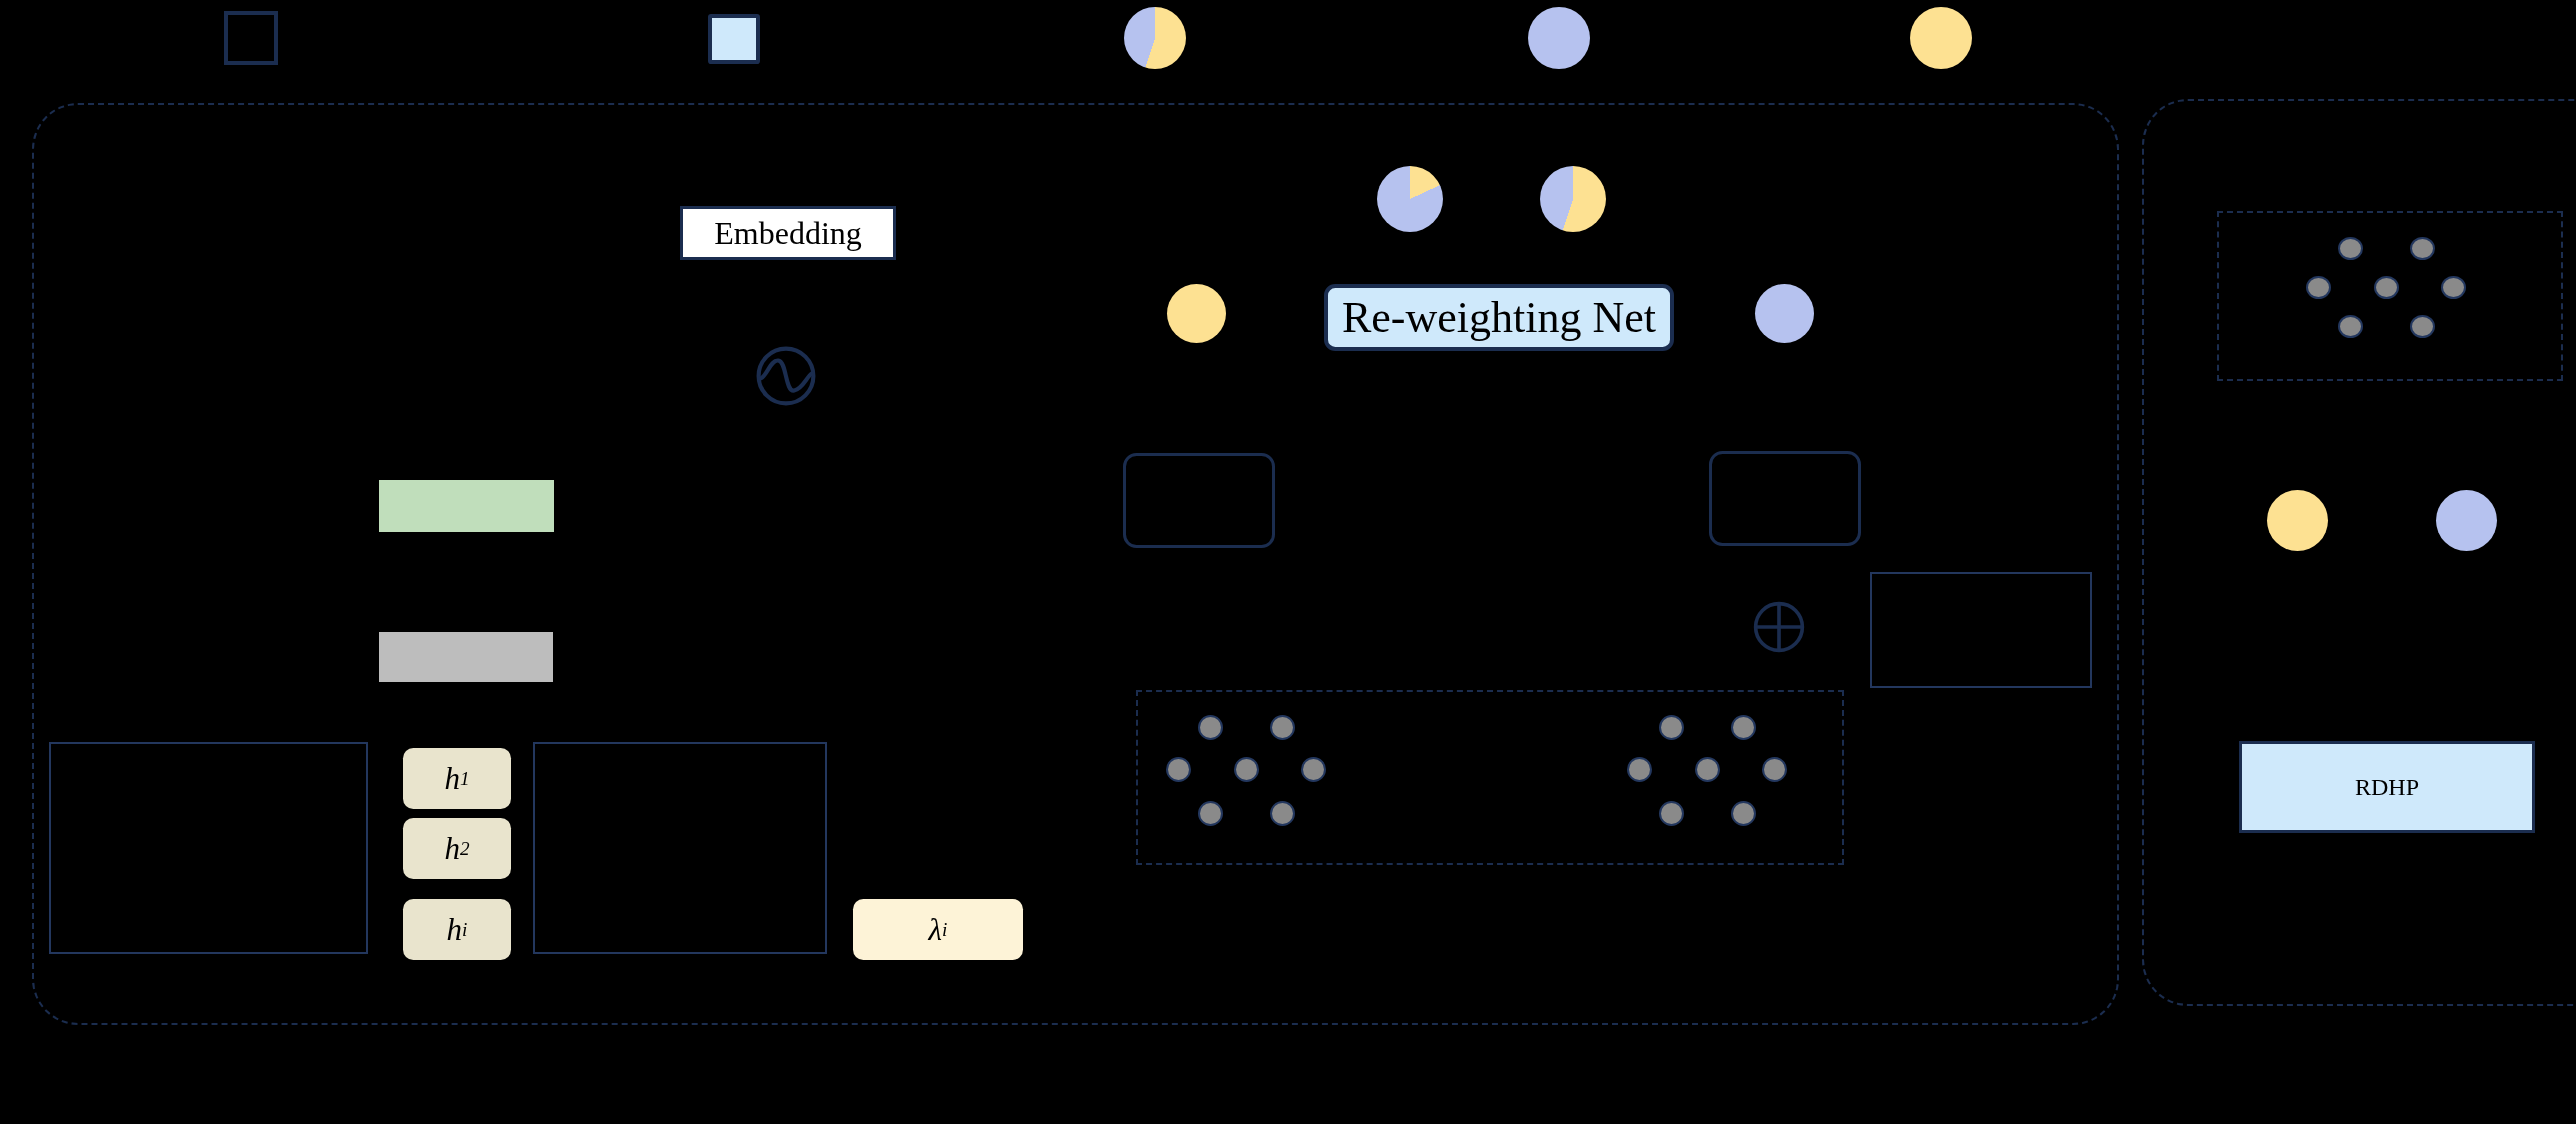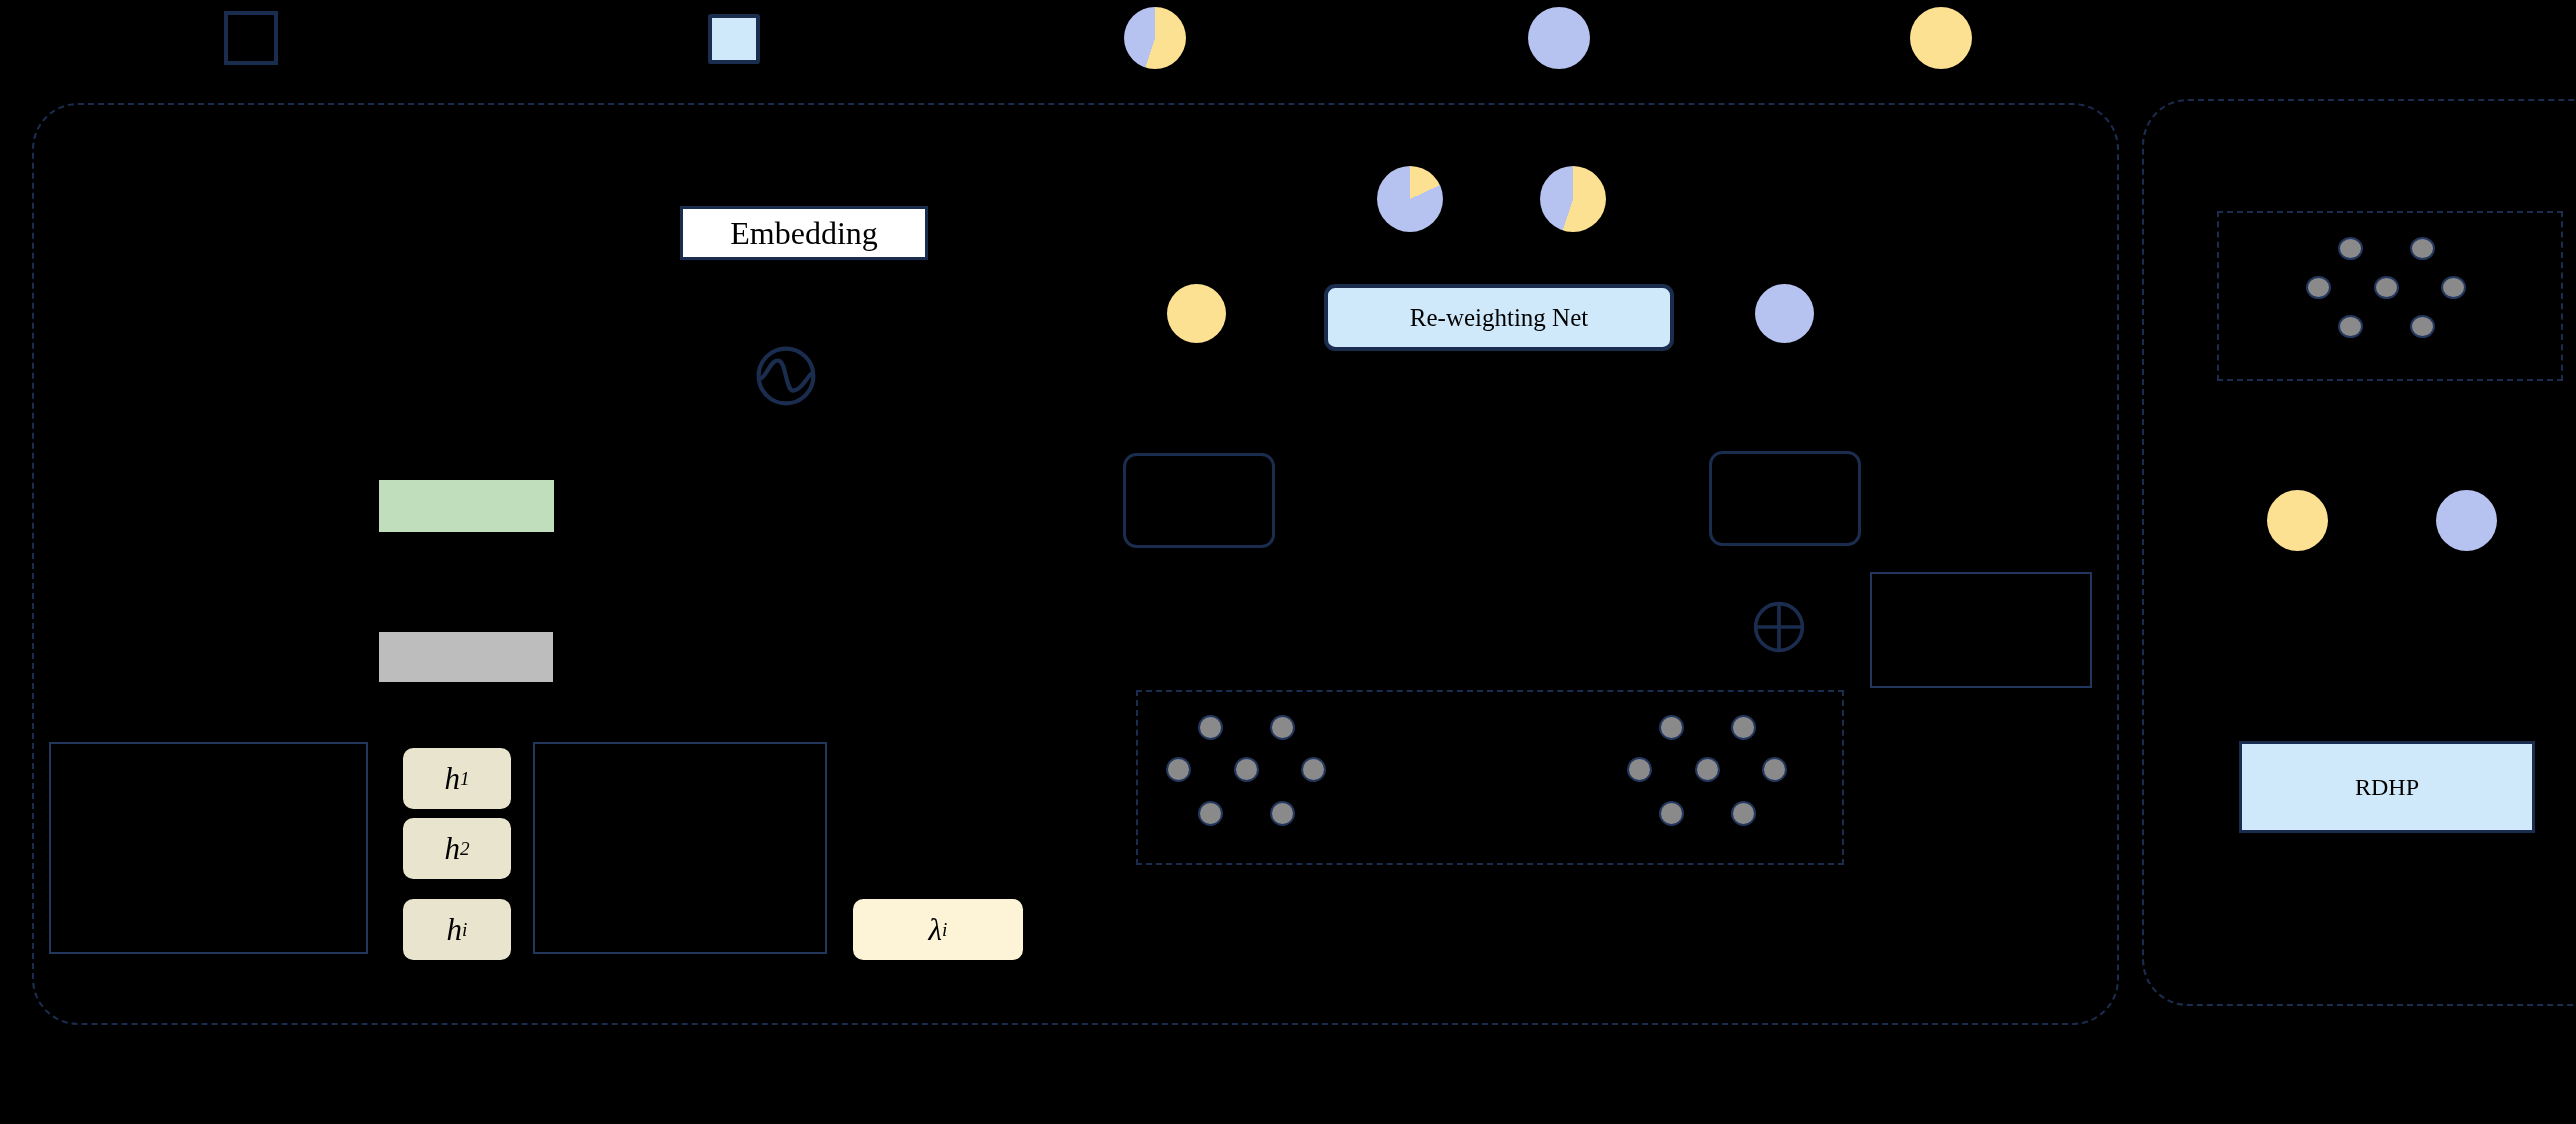--- a/index.html
+++ b/index.html
@@ -39,21 +39,21 @@
 
   
   .lbl{
     display:flex;align-items:center;justify-content:center;
     box-sizing:border-box;color:#000;white-space:nowrap;line-height:1;
   }
   .lbl-embedding{
     background:#ffffff;border:3.6px solid #1b2d4f;font-size:32px;
   }
   .lbl-rw{
-    background:#cfe9fb;border:4.6px solid #1b2d4f;border-radius:11.3px;font-size:25px;
+    background:#cfe9fb;border:4.6px solid #1b2d4f;border-radius:11.3px;font-size:44px;
   }
   .lbl-rdhp{
     background:#cfe9fb;border:3.6px solid #1b2d4f;font-size:24px;
   }
   .lbl-h{
     background:#e9e4cd;border-radius:10.3px;font-size:31px;font-style:italic;
   }
   .lbl-lam{
     background:#fdf3d7;border-radius:10.3px;font-size:31px;font-style:italic;
   }
@@ -83,21 +83,21 @@
   <div class="abs pie" style="left:1124px;top:7.2px;width:62px;height:62px;
               background:conic-gradient(from 0deg,#fde192 0deg 198deg,#b6c2ef 198deg 360deg);"></div>
 
   <div class="abs circle c-blue" style="left:1528px;top:7.2px;width:62px;height:62px;"></div>
 
   <div class="abs circle c-yellow" style="left:1910px;top:7.2px;width:62px;height:62px;"></div>
 </div>
 
 <div class="abs panel" style="left:32px;top:103px;width:2087px;height:922px;"></div>
 
-  <div class="abs lbl lbl-embedding" style="left:680px;top:206px;width:248px;height:54px;">Embedding</div>
+  <div class="abs lbl lbl-embedding" style="left:680px;top:206px;width:216px;height:54px;">Embedding</div>
 
   <div class="abs" style="left:755px;top:345px;width:62px;height:62px;">
     <svg class="icon-svg" width="62" height="62" viewBox="0 0 120 120">
       <circle cx="60" cy="60" r="53" fill="none" stroke="#1b2d4f" stroke-width="8"></circle>
       <path d="M10 65 C 22 63, 30 28, 45 30 C 62 32, 58 92, 76 88 C 92 85, 100 62, 110 55" fill="none" stroke="#1b2d4f" stroke-width="8" stroke-linecap="round"></path>
     </svg>
   </div>
 
   <div class="abs bar" style="left:379px;top:480px;width:175px;height:52px;background:#c0debb;"></div>
 

